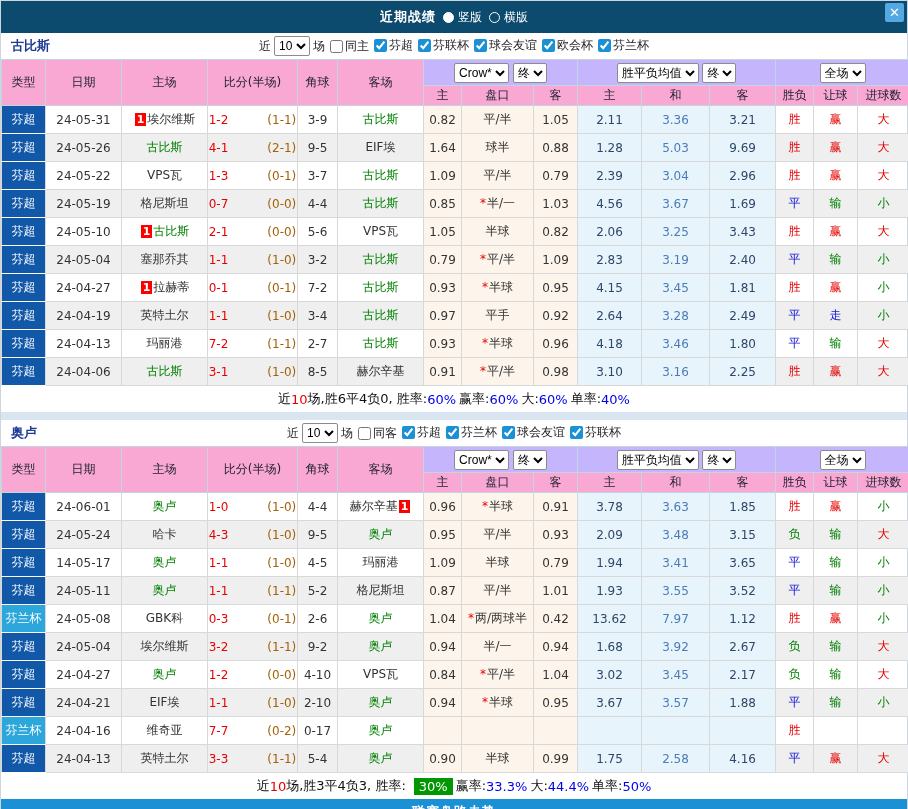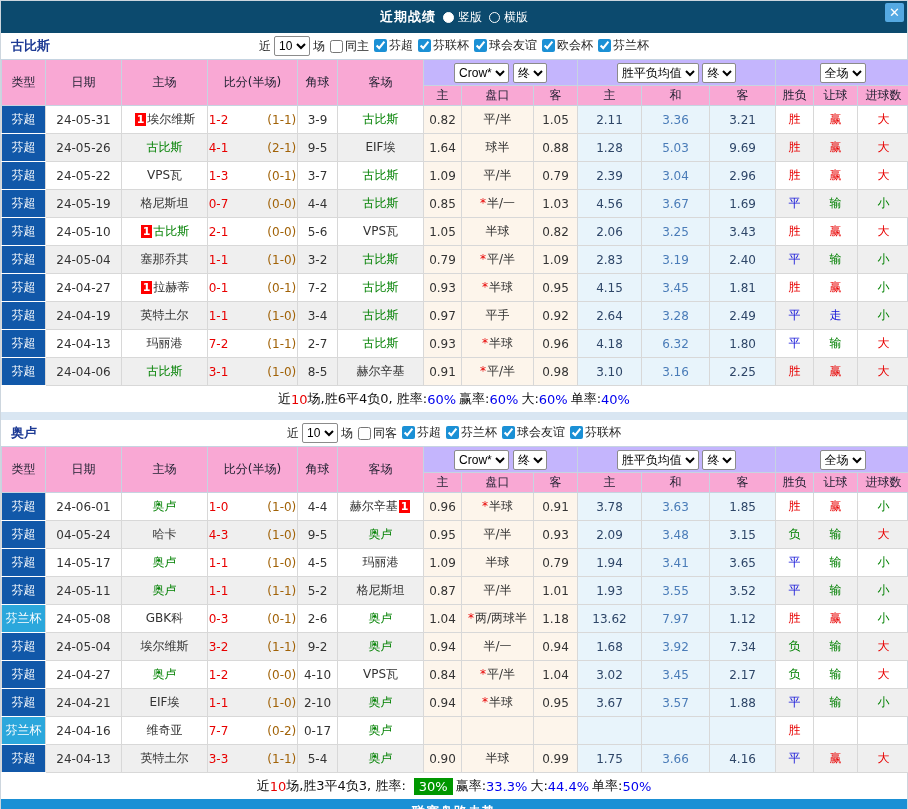--- a/index.html
+++ b/index.html
@@ -290,21 +290,21 @@
             <td class="type">芬超</td>
             <td class="st">24-04-13</td>
             <td class="st team-cell"><span>玛丽港</span></td>
             <td class="st"><span class="fs">7-2</span><span class="hs">(1-1)</span></td>
             <td class="st">2-7</td>
             <td class="st team-cell"><span class="green">古比斯</span></td>
             <td class="odds">0.93</td>
             <td class="pan"><span class="star">*</span>半球</td>
             <td class="odds">0.96</td>
             <td class="avg">4.18</td>
-            <td class="avg mid">6.32</td>
+            <td class="avg mid">3.46</td>
             <td class="avg">1.80</td>
             <td class="st c-blue">平</td>
             <td class="st c-green">输</td>
             <td class="st c-red">大</td>
           </tr>
           <tr class="odd">
             <td class="type">芬超</td>
             <td class="st">24-04-06</td>
             <td class="st team-cell"><span class="green">古比斯</span></td>
             <td class="st"><span class="fs">3-1</span><span class="hs">(1-0)</span></td>
@@ -427,21 +427,21 @@
             <td class="odds">0.91</td>
             <td class="avg">3.78</td>
             <td class="avg mid">3.63</td>
             <td class="avg">1.85</td>
             <td class="st c-red">胜</td>
             <td class="st c-red">赢</td>
             <td class="st c-green">小</td>
           </tr>
           <tr class="odd">
             <td class="type">芬超</td>
-            <td class="st">04-05-24</td>
+            <td class="st">24-05-24</td>
             <td class="st team-cell"><span>哈卡</span></td>
             <td class="st"><span class="fs">4-3</span><span class="hs">(1-0)</span></td>
             <td class="st">9-5</td>
             <td class="st team-cell"><span class="green">奥卢</span></td>
             <td class="odds">0.95</td>
             <td class="pan">平/半</td>
             <td class="odds">0.93</td>
             <td class="avg">2.09</td>
             <td class="avg mid">3.48</td>
             <td class="avg">3.15</td>
@@ -485,41 +485,41 @@
           </tr>
           <tr>
             <td class="type light">芬兰杯</td>
             <td class="st">24-05-08</td>
             <td class="st team-cell"><span>GBK科</span></td>
             <td class="st"><span class="fs">0-3</span><span class="hs">(0-1)</span></td>
             <td class="st">2-6</td>
             <td class="st team-cell"><span class="green">奥卢</span></td>
             <td class="odds">1.04</td>
             <td class="pan"><span class="star">*</span>两/两球半</td>
-            <td class="odds">1.18</td>
+            <td class="odds">0.42</td>
             <td class="avg">13.62</td>
             <td class="avg mid">7.97</td>
             <td class="avg">1.12</td>
             <td class="st c-red">胜</td>
             <td class="st c-red">赢</td>
             <td class="st c-green">小</td>
           </tr>
           <tr class="odd">
             <td class="type">芬超</td>
             <td class="st">24-05-04</td>
             <td class="st team-cell"><span>埃尔维斯</span></td>
             <td class="st"><span class="fs">3-2</span><span class="hs">(1-1)</span></td>
             <td class="st">9-2</td>
             <td class="st team-cell"><span class="green">奥卢</span></td>
             <td class="odds">0.94</td>
             <td class="pan">半/一</td>
             <td class="odds">0.94</td>
             <td class="avg">1.68</td>
             <td class="avg mid">3.92</td>
-            <td class="avg">7.34</td>
+            <td class="avg">2.67</td>
             <td class="st c-green">负</td>
             <td class="st c-green">输</td>
             <td class="st c-red">大</td>
           </tr>
           <tr>
             <td class="type">芬超</td>
             <td class="st">24-04-27</td>
             <td class="st team-cell"><span class="green">奥卢</span></td>
             <td class="st"><span class="fs">1-2</span><span class="hs">(0-0)</span></td>
             <td class="st">4-10</td>
@@ -572,21 +572,21 @@
             <td class="type">芬超</td>
             <td class="st">24-04-13</td>
             <td class="st team-cell"><span>英特土尔</span></td>
             <td class="st"><span class="fs">3-3</span><span class="hs">(1-1)</span></td>
             <td class="st">5-4</td>
             <td class="st team-cell"><span class="green">奥卢</span></td>
             <td class="odds">0.90</td>
             <td class="pan">半球</td>
             <td class="odds">0.99</td>
             <td class="avg">1.75</td>
-            <td class="avg mid">3.66</td>
+            <td class="avg mid">2.58</td>
             <td class="avg">4.16</td>
             <td class="st c-blue">平</td>
             <td class="st c-red">赢</td>
             <td class="st c-red">大</td>
           </tr>
         </tbody>
     </table>
     <div class="summary">
       <span>近</span>
         <span class="c-red">10</span>

